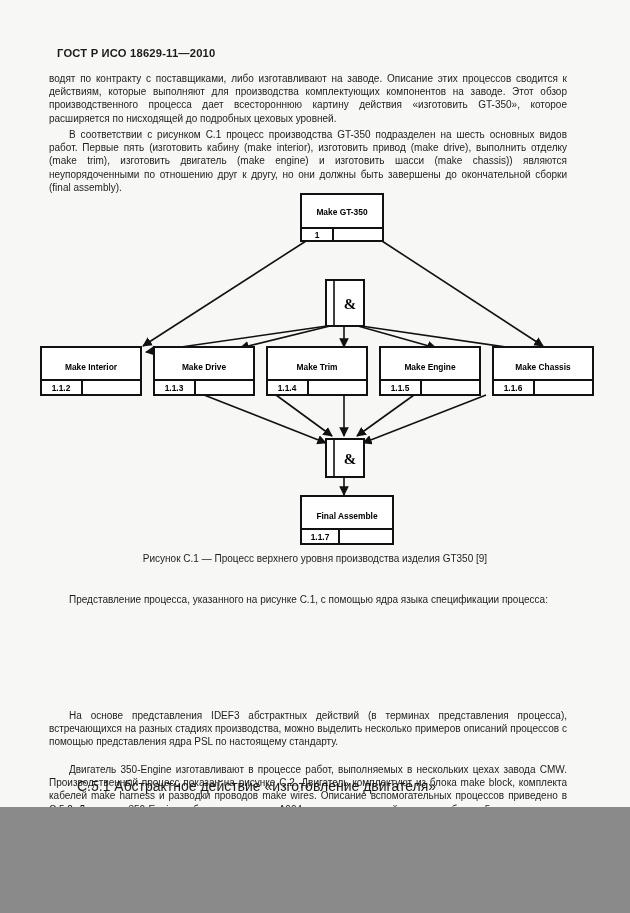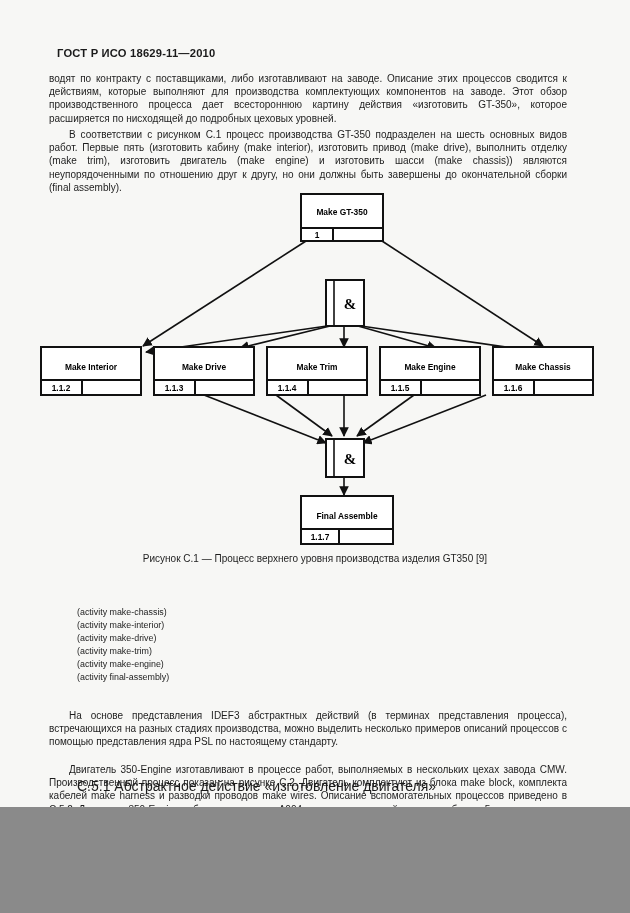--- a/index.html
+++ b/index.html
@@ -230,29 +230,24 @@
         <line x1="277" y1="339" x2="369" y2="339" stroke="#111111" stroke-width="2"></line>
         <line x1="315" y1="339" x2="315" y2="354" stroke="#111111" stroke-width="2"></line>
         <text class="bx-title" x="323" y="329">Final Assemble</text>
         <text class="bx-num" x="296" y="350">1.1.7</text>
       </g>
     </svg>
   </div>
 
   <div class="caption">Рисунок С.1 — Процесс верхнего уровня производства изделия GT350 [9]</div>
 
-
-  <div class="code-list">
-    <div>(activity make-chassis)</div>
-    <div>(activity make-interior)</div>
-    <div>(activity make-drive)</div>
-    <div>(activity make-trim)</div>
-    <div>(activity make-engine)</div>
-    <div>(activity final-assembly)</div>
-  </div>
+  <div class="body-block lower1">
+    <p class="indent">Представление процесса, указанного на рисунке С.1, с помощью ядра языка спецификации процесса:</p>
+  </div>
+
 
 
   <div class="body-block lower3">
     <p class="indent">На основе представления IDEF3 абстрактных действий (в терминах представления процесса), встречающихся на разных стадиях производства, можно выделить несколько примеров описаний процессов  с помощью представления ядра PSL по настоящему стандарту.</p>
   </div>
 
   <div class="subhead">С.5.1 Абстрактное действие «изготовление двигателя»</div>
 
   <div class="body-block lower4">
     <p class="indent">Двигатель 350-Engine изготавливают в процессе работ, выполняемых в нескольких цехах завода CMW. Производственный процесс показан на рисунке С.2. Двигатель комплектуют из блока make block, комплекта кабелей make harness и разводки проводов make wires. Описание вспомогательных процессов приведено в С.5.2. Двигатель 350-Engine собирают на стенде A004; на установку одной детали требуется 5 мин.</p>

